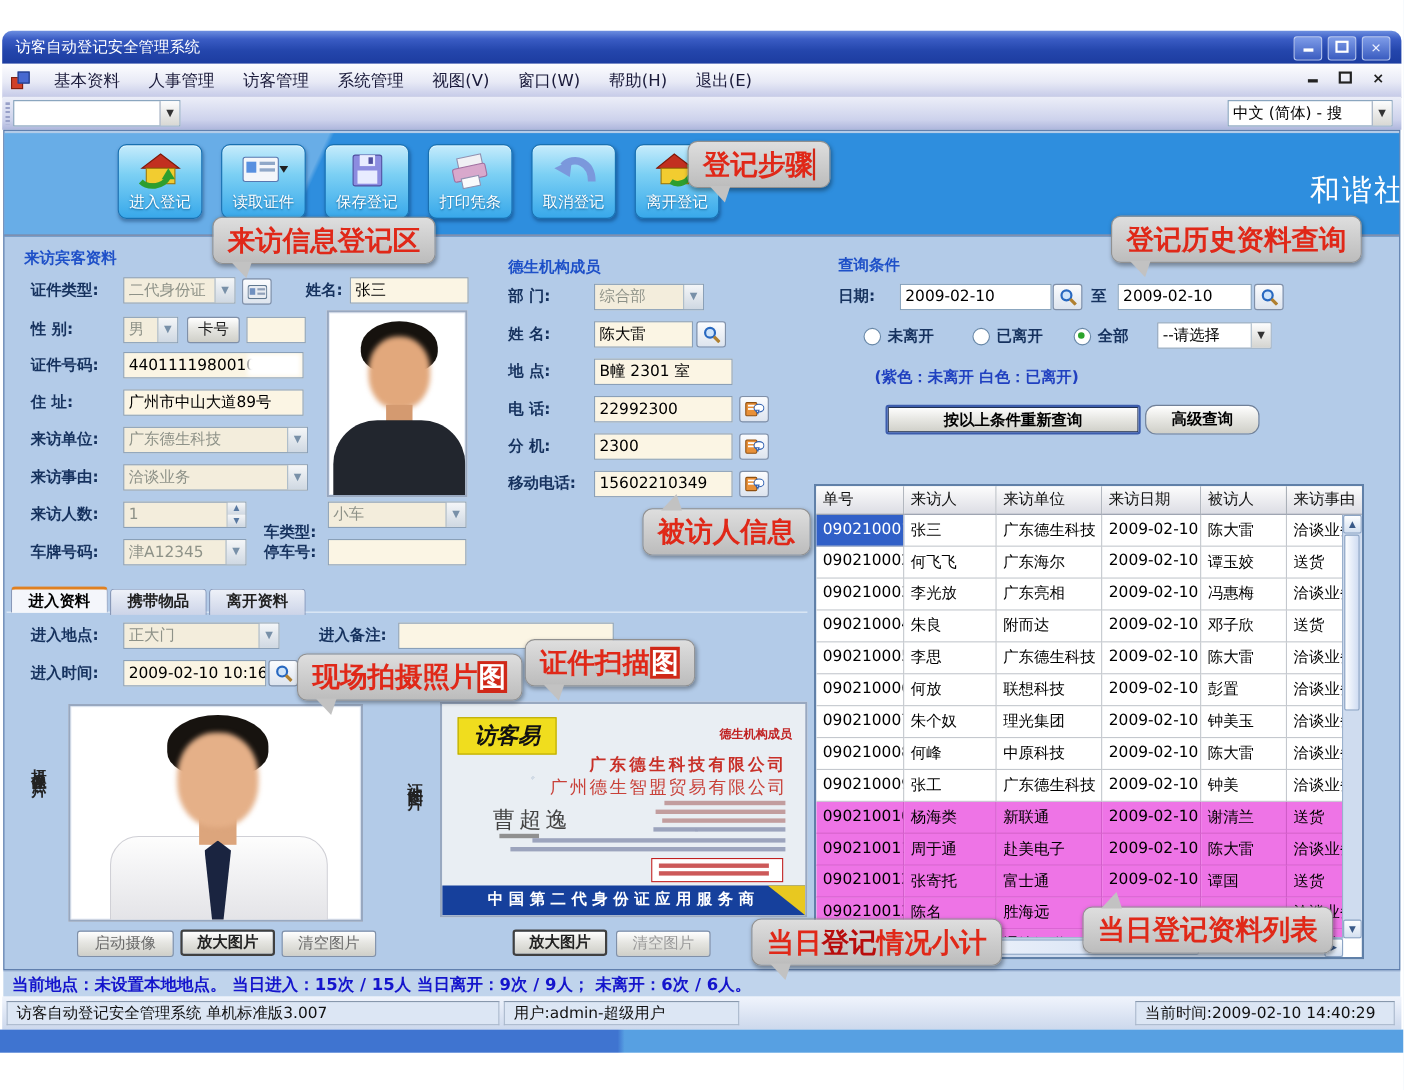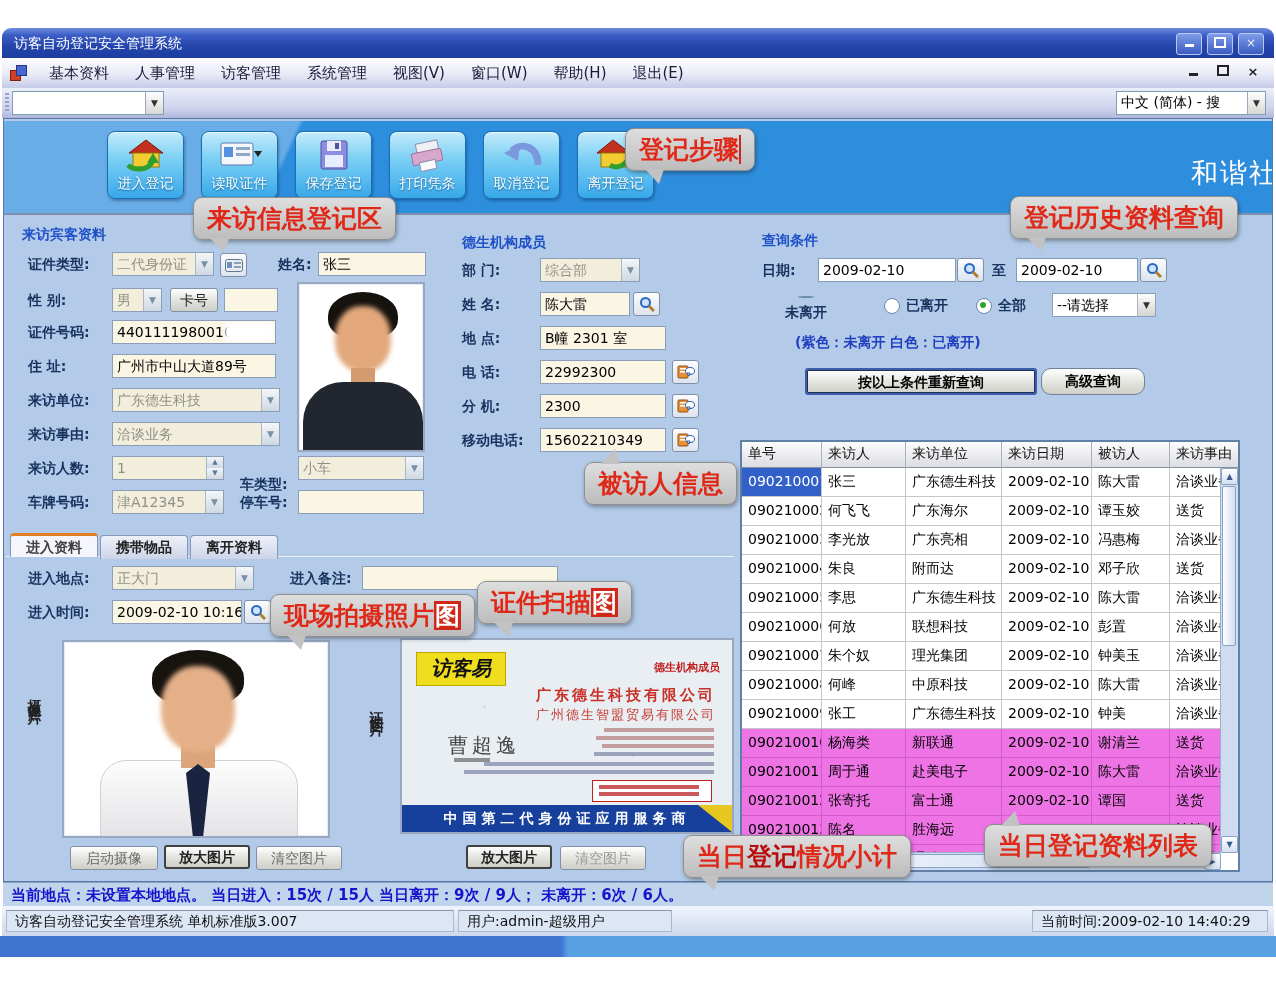--- a/index.html
+++ b/index.html
@@ -94,21 +94,21 @@
   .vscroll{position:absolute;right:0;top:26px;bottom:17px;width:17px;background:#cfdcef;border-left:1px solid #9ab0cc;}
   .hscroll{position:absolute;left:0;bottom:0;right:17px;height:17px;background:#cfdcef;border-top:1px solid #9ab0cc;}
   .sarrow{position:absolute;width:17px;height:17px;box-sizing:border-box;border:1px solid #8ca4c4;border-radius:2px;
     background:linear-gradient(#fdfeff,#d4e0f0);color:#3a5a88;font-size:8px;text-align:center;line-height:15px;}
   .sthumb{position:absolute;box-sizing:border-box;border:1px solid #8ca4c4;border-radius:2px;
     background:linear-gradient(90deg,#fdfeff,#cfdcf2);}
   
   .tab{position:absolute;height:24px;box-sizing:border-box;border:1px solid #8898b8;border-bottom:none;
     border-radius:4px 4px 0 0;background:linear-gradient(#eef1f8,#ccd4e8);font-size:14px;font-weight:bold;
     color:#222;text-align:center;line-height:22px;}
-  .tab.active{background:#f4f6fb;border-top:3px solid #e08020;color:#404040;z-index:2;}
+  .tab.active{background:#f4f6fb;border-top:3px solid #e08020;color:#000000;z-index:2;}
   .photobox{position:absolute;background:#fff;border:2px solid #98a8c0;box-shadow:inset 0 0 0 1px #e8eef8;box-sizing:border-box;overflow:hidden;}
   .vlabel{position:absolute;writing-mode:vertical-rl;letter-spacing:4px;color:#222;font-size:14px;font-weight:bold;}
   
   .person{position:absolute;}
   .person .hair,.person .face,.person .neck,.person .body,.person .tie{position:absolute;}
   .person .face{filter:blur(2.5px);}
   
   .callout{position:absolute;z-index:60;background:linear-gradient(#dedede,#bcbcbc);border:1px solid #909090;
     border-radius:9px;padding:4px 13px;color:#e02818;font-size:25px;font-weight:bold;white-space:nowrap;
     box-shadow:1px 2px 4px rgba(0,0,0,.35);}
@@ -384,21 +384,21 @@
   </div>
   <div class="flabel" style="left:992px;top:258px;">至</div>
   <div class="field white" style="left:1016px;top:258px;width:122px;">2009-02-10</div>
   <div class="iconbtn" style="left:1140px;top:258px;">
     <svg width="16" height="16" viewBox="0 0 16 16">
       <circle cx="6.5" cy="6.5" r="4.5" fill="#cfe4fa" stroke="#2868c0" stroke-width="2"></circle>
       <line x1="10" y1="10" x2="15" y2="15" stroke="#b08030" stroke-width="3"></line>
     </svg>
   </div>
 
-  <div class="radio" style="left:785px;top:296px;flex-direction:column;">
+  <div class="radio" style="left:785px;top:296px;">
     <span class="c"></span>
       <span class="t">未离开</span>
   </div>
   <div class="radio" style="left:884px;top:296px;">
     <span class="c"></span>
       <span class="t">已离开</span>
   </div>
   <div class="radio on" style="left:976px;top:296px;">
     <span class="c"></span>
       <span class="t">全部</span>
@@ -584,21 +584,21 @@
   <div class="sbtn" style="left:164px;top:845px;width:86px;border:2px solid #404040;font-weight:bold;line-height:21px;">放大图片</div>
   <div class="sbtn" style="left:256px;top:846px;width:86px;color:#6a6a6a;">清空图片</div>
 
   <div class="vlabel" style="left:368px;top:700px;">证件图片</div>
   <div class="photobox" style="left:400px;top:638px;width:334px;height:196px;">
     <div class="cardart"></div>
     <div style="position:absolute;left:14px;top:12px;width:88px;height:32px;background:#f0dd1e;border:1px solid #b8a800;
          color:#111;font-size:20px;font-weight:bold;text-align:center;line-height:30px;font-style:italic;">访客易</div>
     <div style="position:absolute;right:12px;top:20px;color:#c02020;font-size:11px;font-weight:bold;">德生机构成员</div>
     <div style="position:absolute;right:16px;top:46px;color:#c83028;font-size:15px;font-weight:bold;letter-spacing:3px;">广东德生科技有限公司</div>
-    <div style="position:absolute;right:16px;top:66px;color:#c84038;font-size:13px;letter-spacing:2px;">广州德生智盟贸易有限公司</div>
+    <div style="position:absolute;right:16px;top:66px;color:#c84038;font-size:16px;letter-spacing:2px;">广州德生智盟贸易有限公司</div>
     <div style="position:absolute;left:46px;top:92px;color:#444;font-size:20px;letter-spacing:4px;">曹超逸</div>
     <div style="position:absolute;left:52px;top:118px;width:36px;height:4px;background:#909090;filter:blur(.6px);"></div>
     <div class="blurline" style="right:18px;top:88px;width:110px;"></div>
     <div class="blurline" style="right:18px;top:96px;width:118px;"></div>
     <div class="blurline" style="right:18px;top:104px;width:112px;"></div>
     <div class="blurline" style="right:18px;top:112px;width:120px;background:#8a92b0;"></div>
     <div class="blurline" style="right:18px;top:122px;width:230px;background:#8a92b0;"></div>
     <div class="blurline" style="right:18px;top:130px;width:250px;background:#8a92b0;"></div>
     <div style="position:absolute;right:20px;top:140px;width:118px;height:20px;border:1px solid #c02020;background:#fff;">
       <div class="blurline" style="left:6px;top:4px;width:100px;background:#c03030;"></div>

